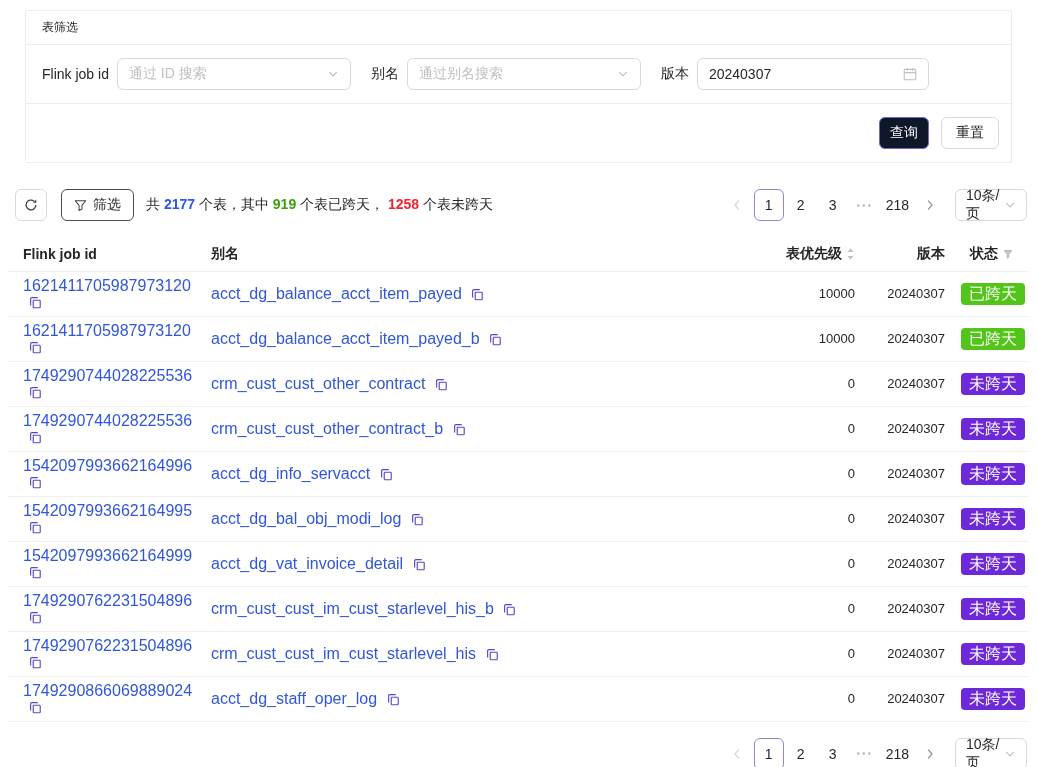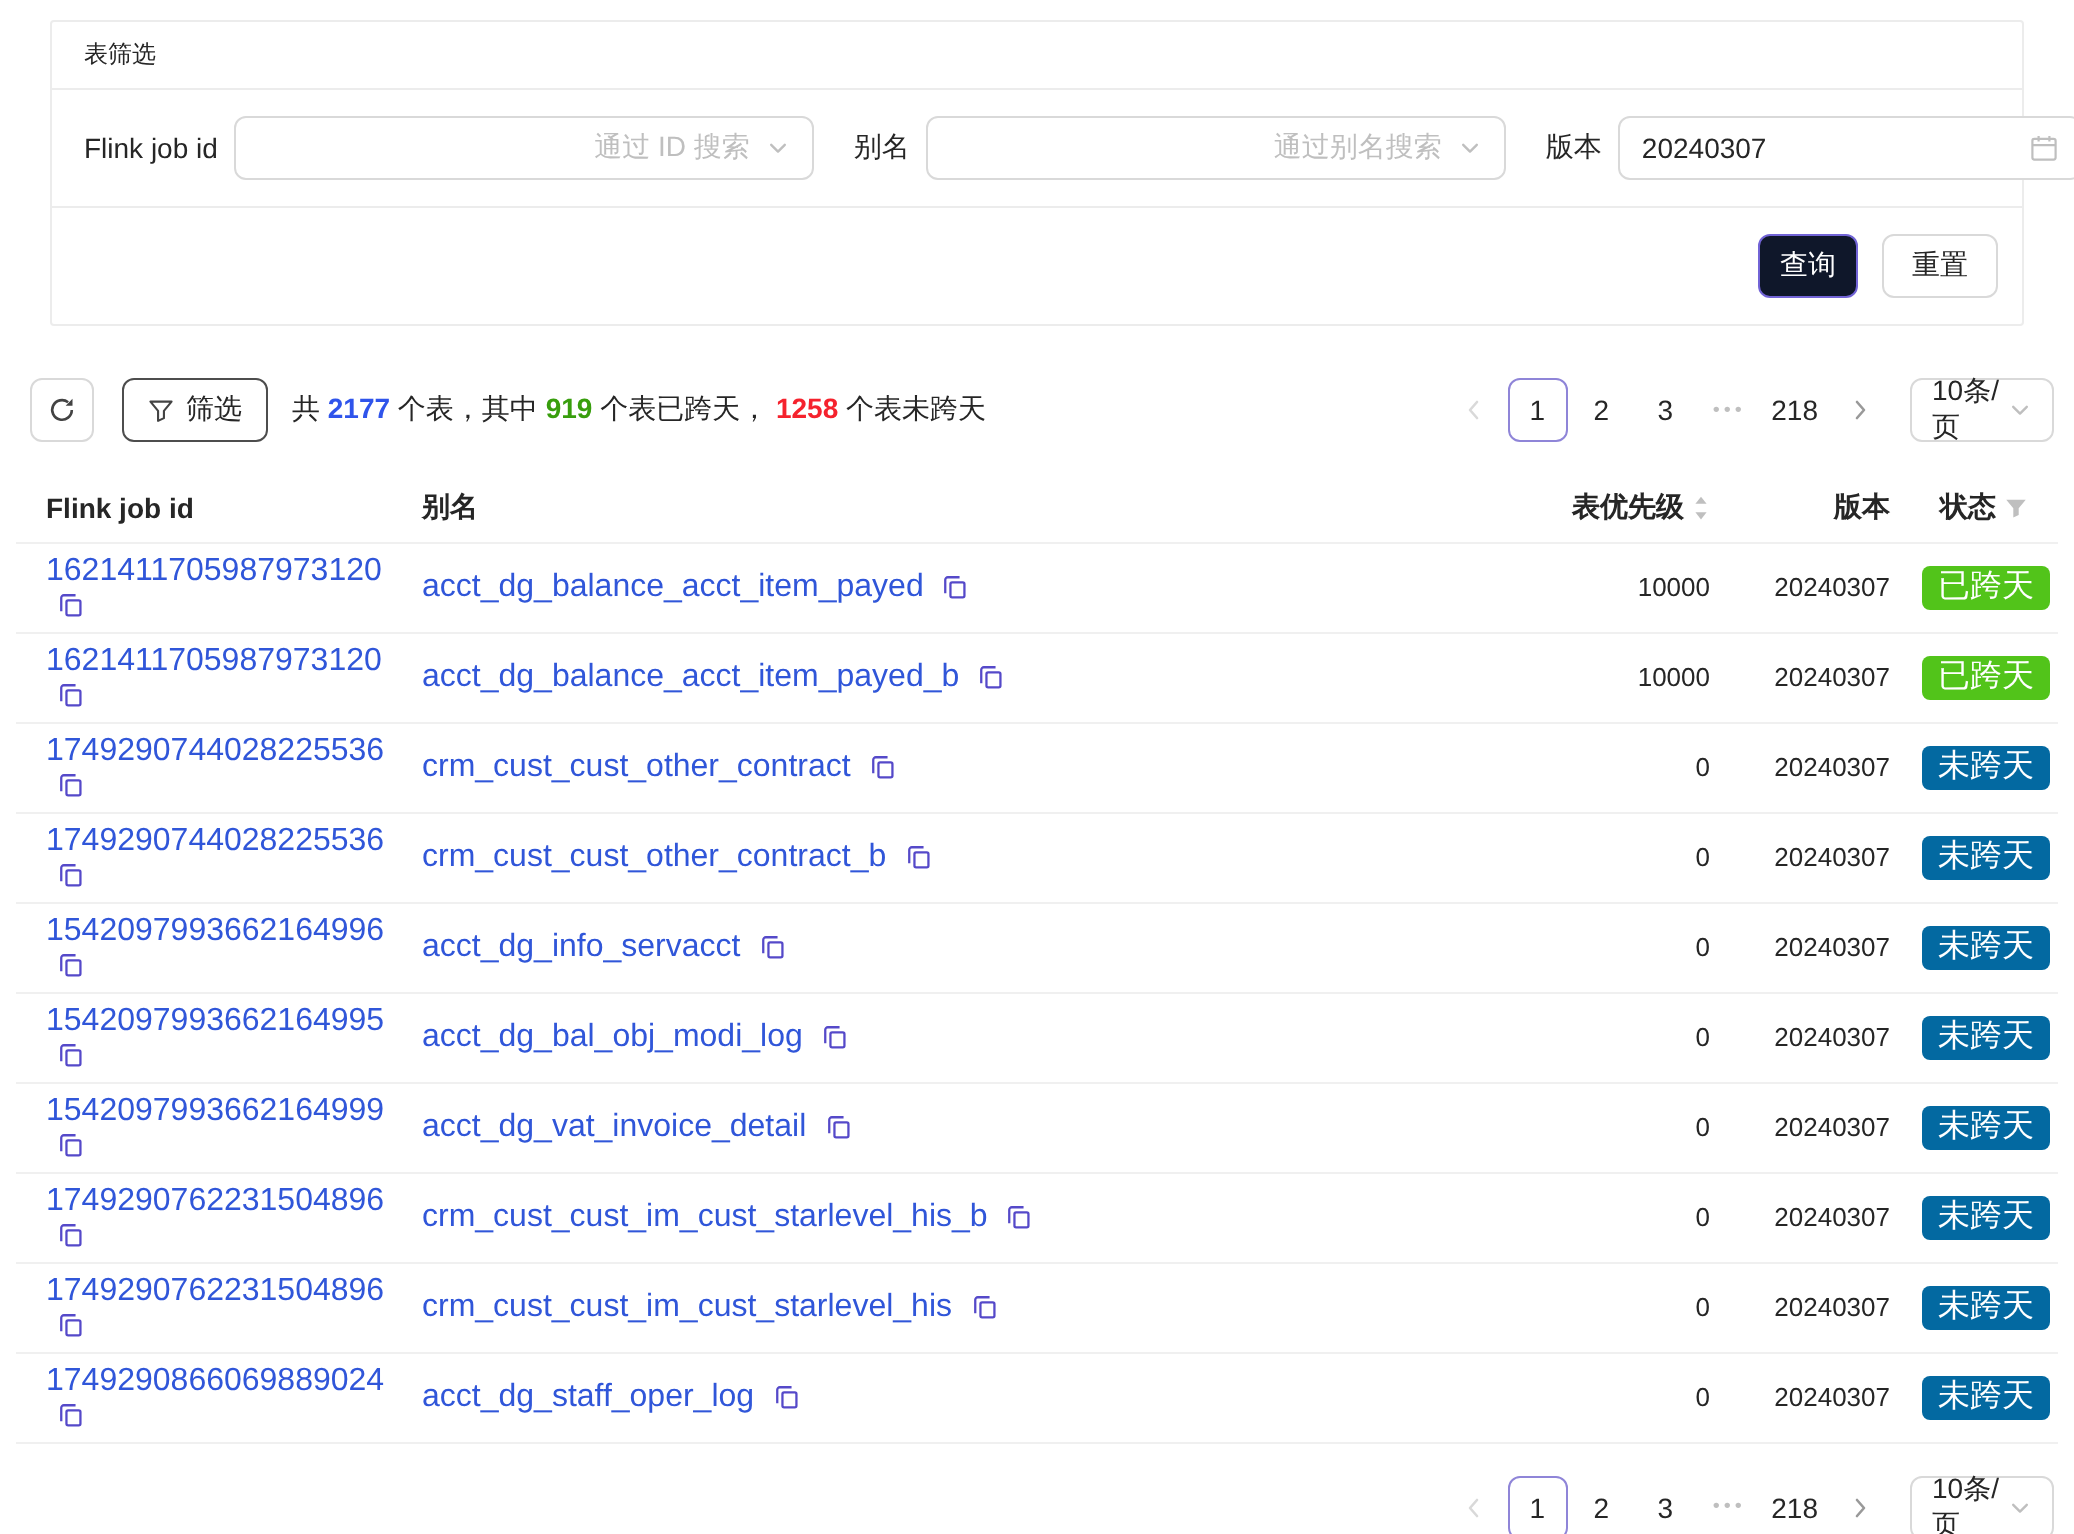--- a/index.html
+++ b/index.html
@@ -21,21 +21,21 @@
   .field { display: flex; align-items: center; }
   .field + .field { margin-left: 20px; }
   .field > label { margin-right: 8px; white-space: nowrap; }
   .control {
     height: 32px; border: 1px solid #d9d9d9; border-radius: 6px;
     display: flex; align-items: center; padding: 0 11px; background: #fff; cursor: pointer;
   }
   .control .ph { color: #bfbfbf; flex: 1; overflow: hidden; white-space: nowrap; }
   .control .val { flex: 1; color: #262626; }
   .control .suffix { color: #bfbfbf; display: flex; align-items: center; margin-left: 8px; }
-  .w240 { width: 290px; text-align: right; }
+  .w240 { width: 234px; }
   .w232 { width: 232px; }
   .filter-card__footer { display: flex; justify-content: flex-end; align-items: center; gap: 12px; padding: 13px 12px; }
   .btn {
     height: 32px; padding: 0 14px; border: 1px solid #d9d9d9; border-radius: 6px;
     background: #fff; font-size: 14px; color: #262626; cursor: pointer;
     display: inline-flex; align-items: center; justify-content: center;
   }
   .btn-primary { background: #0f172a; border-color: #7264d6; color: #fff; padding: 0 10px; }
 
   
@@ -76,21 +76,21 @@
   .th-flex.right { justify-content: flex-end; }
   .al-right { text-align: right; }
   .pad-r15 { padding-right: 15px; }
   .link { color: #3056d9; font-size: 16px; cursor: pointer; }
   .copy-btn { color: #5549c9; margin-left: 6px; cursor: pointer; display: inline-flex; vertical-align: -2px; }
   .badge {
     display: inline-block; padding: 2px 8px; border-radius: 4px;
     font-size: 16px; line-height: 18px; color: #fff; white-space: nowrap;
   }
   .badge[data-type="success"] { background: #52c41a; }
-  .badge[data-type="danger"]  { background: #0369a1; }
+  .badge[data-type="danger"]  { background: #6d28d9; }
   .muted-icon { color: #bfbfbf; display: inline-flex; }
 </style>
 </head>
 <body>
 
 <section class="filter-card">
   <div class="filter-card__header">表筛选</div>
 
   <div class="filter-card__body">
     <div class="field">

